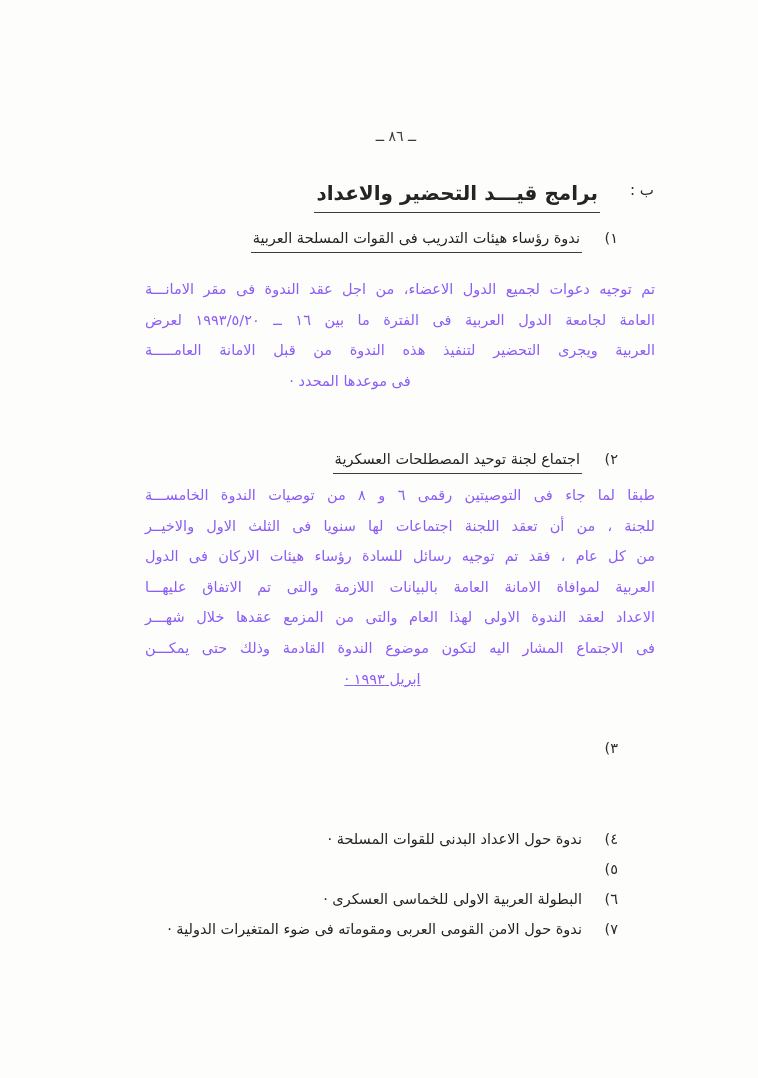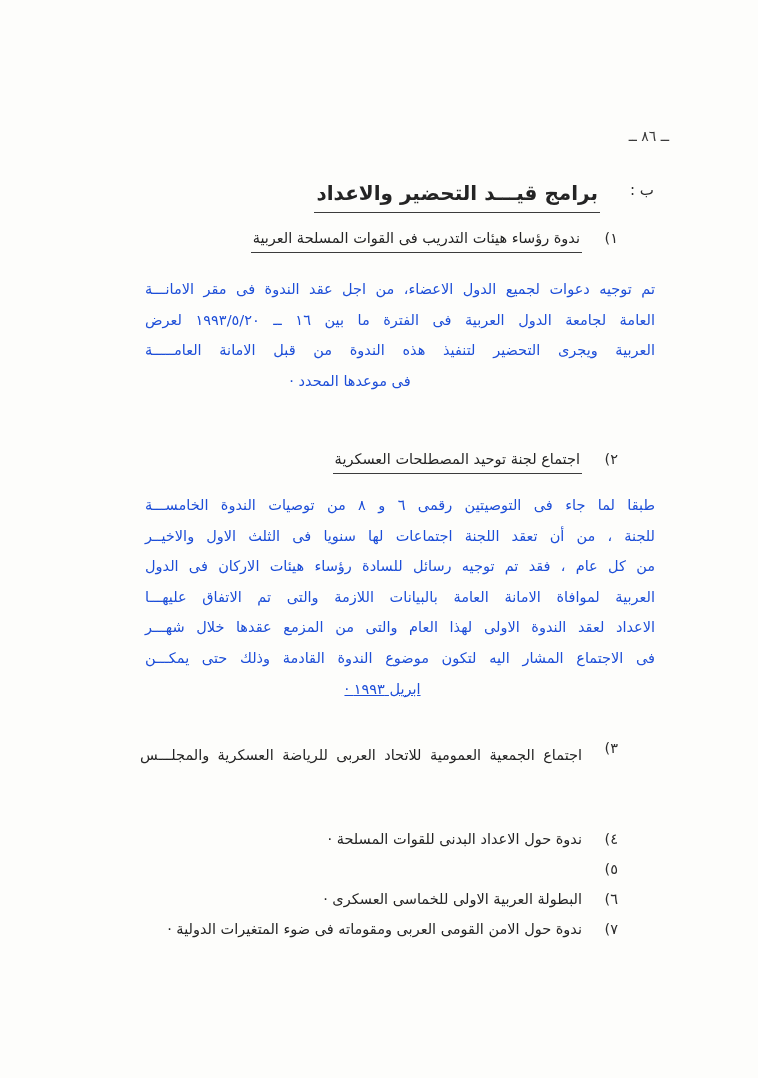--- a/index.html
+++ b/index.html
@@ -8,22 +8,22 @@
     width:758px;height:1078px;
     margin:0 auto;
     background:#fdfdfb;
     font-family:"DejaVu Sans",sans-serif;
     color:#242424;
     overflow:hidden;
     direction:rtl;
   }
   .abs{position:absolute;}
   .pagenum{
-    top:128px;left:159px;width:510px;
-    text-align:right;
+    top:128px;left:141px;width:510px;
+    text-align:center;
     font-size:14px;letter-spacing:2px;color:#3a3a3a;
   }
   .row{
     position:absolute;right:140px;
     display:flex;gap:16px;align-items:flex-start;
     font-size:14.5px;
   }
   .header-row{right:104px;gap:30px;top:181px;}
   .marker{font-size:15px;color:#2b2b2b;}
   .sec-title{
@@ -31,21 +31,21 @@
     padding:0 2px 7px 2px;
     border-bottom:1.7px solid #3c3c3c;
   }
   .num{flex:0 0 auto;min-width:20px;color:#2b2b2b;}
   .item-title{
     padding:0 2px 6px 2px;
     border-bottom:1.4px solid #3c3c3c;
   }
   .para{
     position:absolute;left:145px;width:510px;
-    font-size:14.5px;color:#1d4ed8;
+    font-size:14.5px;color:#8b5cf6;
   }
   .ln{line-height:30.6px;height:30.6px;}
   .just{text-align:justify;text-align-last:justify;}
   .plain{text-align:center;}
   .wrapblock{width:442px;}
   
   .pr100{padding-right:100px;box-sizing:border-box;}
   .pr78{padding-right:78px;box-sizing:border-box;}
   .pr35{padding-right:35px;box-sizing:border-box;text-decoration:underline;}
   .single{line-height:20px;}
@@ -70,34 +70,33 @@
     <div class="ln just">تم توجيه دعوات لجميع الدول الاعضاء، من اجل عقد الندوة فى مقر الامانـــة</div>
     <div class="ln just">العامة لجامعة الدول العربية فى الفترة ما بين ١٦ ــ ١٩٩٣/٥/٢٠ لعرض</div>
     <div class="ln just">العربية ويجرى التحضير لتنفيذ هذه الندوة من قبل الامانة العامـــــة</div>
     <div class="ln plain pr100">فى موعدها المحدد ·</div>
   </div>
 
   <div class="row" style="top:451px">
     <span class="num">٢)</span>
     <span class="item-title">اجتماع لجنة توحيد المصطلحات العسكرية</span>
   </div>
-  <div class="para" style="top:490px">
+  <div class="para" style="top:480px">
     <div class="ln just">طبقا لما جاء فى التوصيتين رقمى ٦ و ٨ من توصيات الندوة الخامســـة</div>
     <div class="ln just">للجنة ، من أن تعقد اللجنة اجتماعات لها سنويا فى الثلث الاول والاخيــر</div>
     <div class="ln just">من كل عام ، فقد تم توجيه رسائل للسادة رؤساء هيئات الاركان فى الدول</div>
     <div class="ln just">العربية لموافاة الامانة العامة بالبيانات اللازمة والتى تم الاتفاق عليهـــا</div>
     <div class="ln just">الاعداد لعقد الندوة الاولى لهذا العام والتى من المزمع عقدها خلال شهـــر</div>
     <div class="ln just">فى الاجتماع المشار اليه لتكون موضوع الندوة القادمة وذلك حتى يمكـــن</div>
     <div class="ln plain pr35">ابريل ١٩٩٣ ·</div>
   </div>
 
   <div class="row" style="top:740px">
     <span class="num">٣)</span>
     <div class="wrapblock">
-      <div class="ln just">اجتماع الجمعية العمومية للاتحاد العربى للرياضة العسكرية والمجلـــس</div>
     </div>
   </div>
 
   <div class="row" style="top:829px">
     <span class="num single">٤)</span>
     <span class="single">ندوة حول الاعداد البدنى للقوات المسلحة ·</span>
   </div>
 
   <div class="row" style="top:859px">
     <span class="num single">٥)</span>

